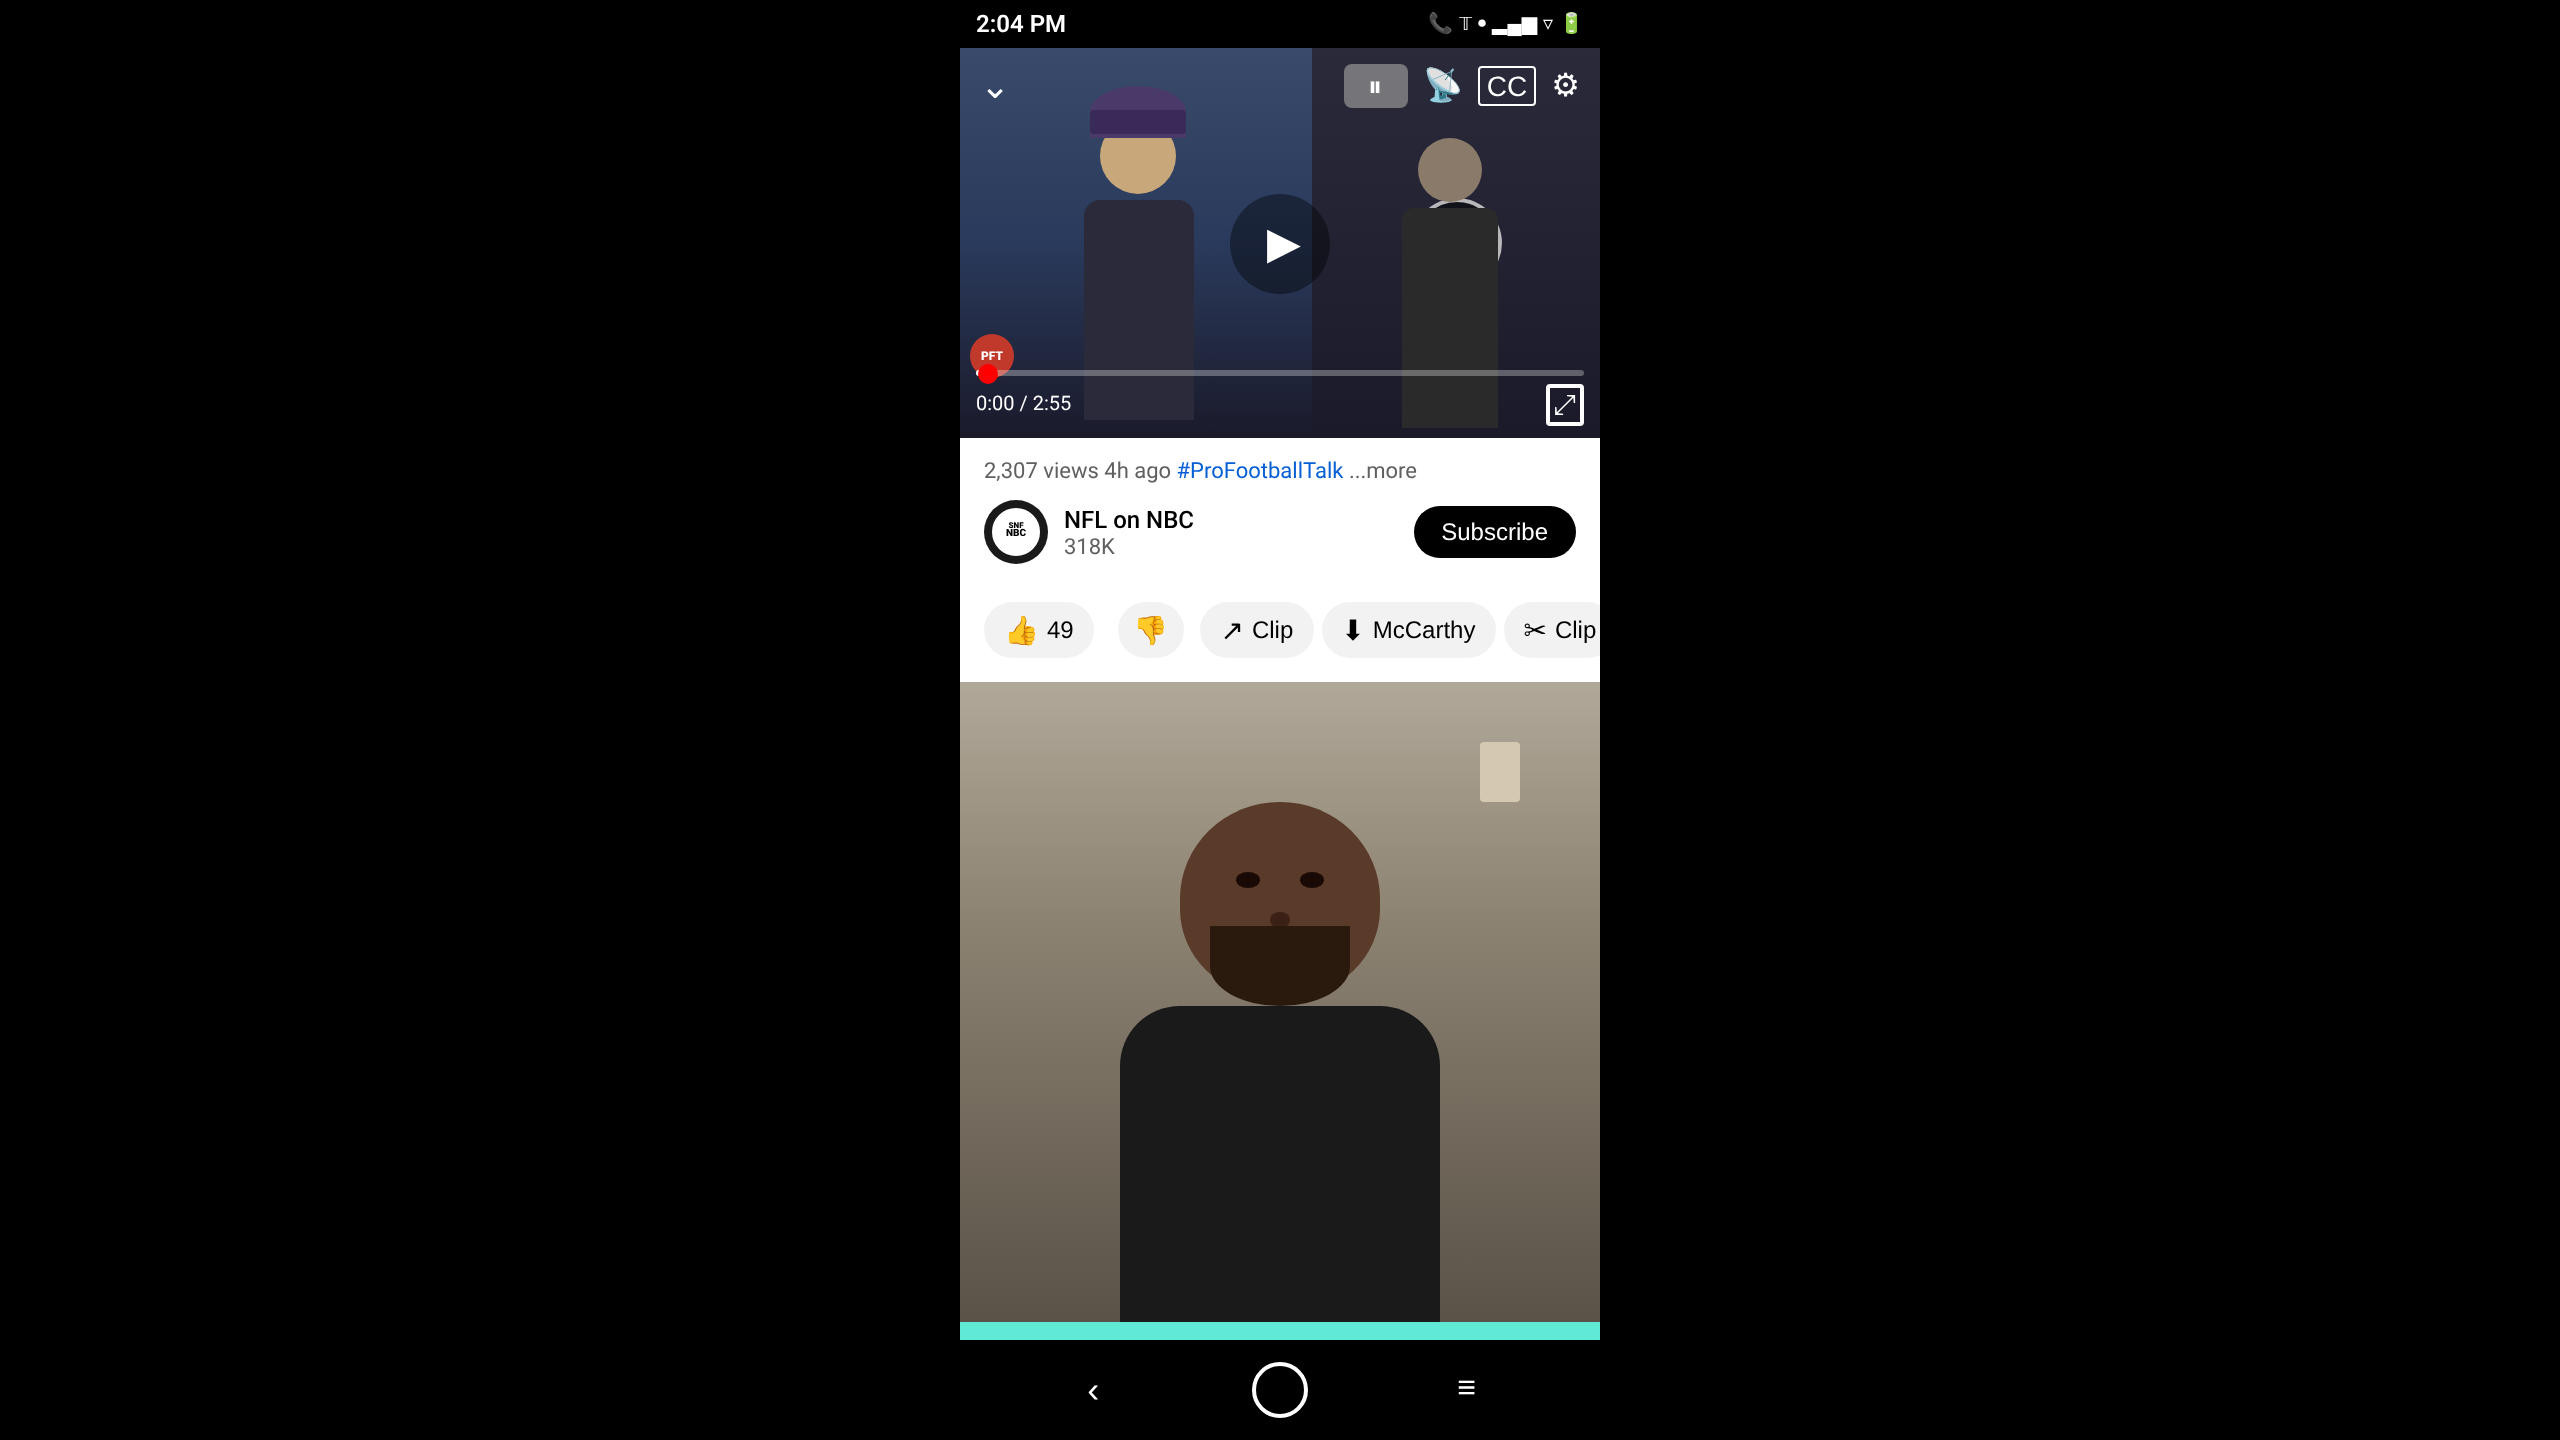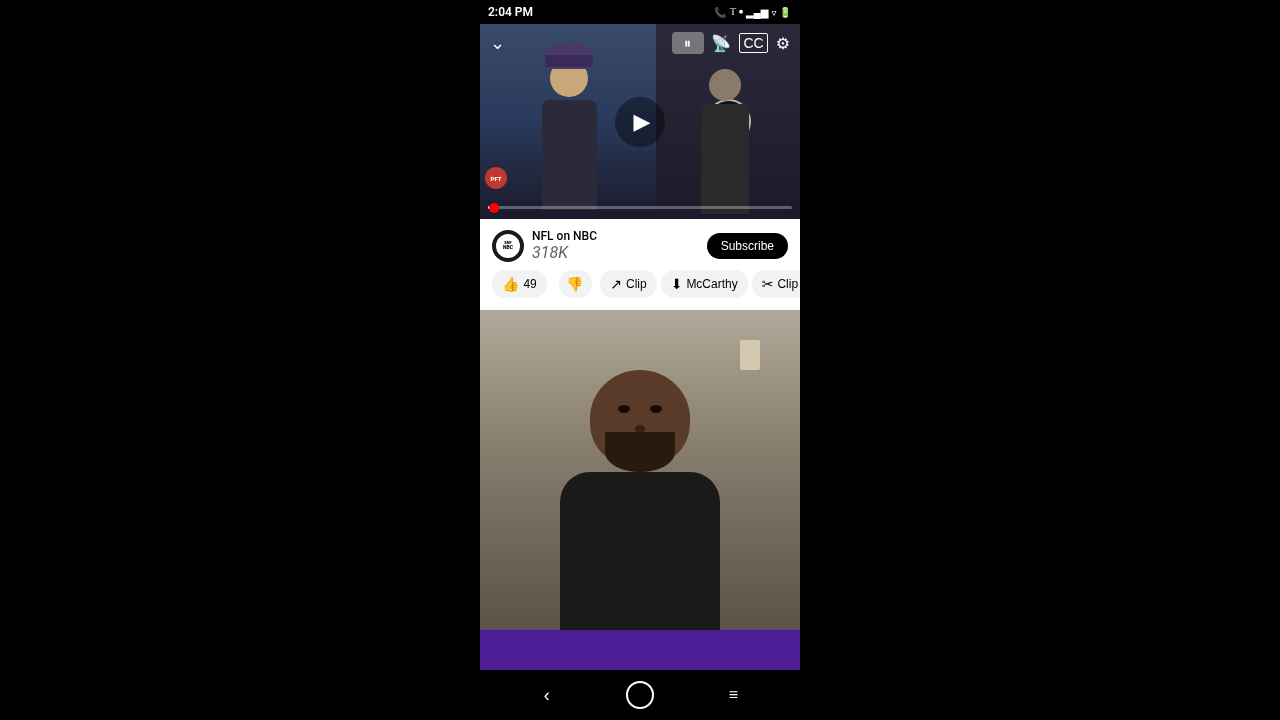--- a/index.html
+++ b/index.html
@@ -10,21 +10,21 @@
       height: 720px;
       display: flex;
       justify-content: center;
       align-items: center;
       font-family: 'Roboto', Arial, sans-serif;
     }
 
     .phone-container {
       width: 320px;
       height: 720px;
-      background: #4c1d95;
+      background: #5eead4;
       position: relative;
       overflow: hidden;
     }
 
     
     .status-bar {
       background: #000;
       height: 24px;
       display: flex;
       align-items: center;
@@ -249,21 +249,21 @@
 
     .hashtag {
       color: #065fd4;
     }
 
     
     .channel-row {
       display: flex;
       align-items: center;
       justify-content: space-between;
-      margin-bottom: 8px;
+      margin-bottom: 19px;
     }
 
     .channel-left {
       display: flex;
       align-items: center;
       gap: 8px;
     }
 
     .channel-avatar {
       width: 32px;
@@ -300,23 +300,22 @@
       flex-direction: column;
     }
 
     .channel-name {
       font-size: 12px;
       font-weight: 500;
       color: #000;
     }
 
     .channel-subs {
-      font-size: 16px;
+      font-size: 11px;
       color: #606060;
-      font-style: italic;
     }
 
     .subscribe-btn {
       background: #000;
       color: #fff;
       border: none;
       border-radius: 20px;
       padding: 6px 14px;
       font-size: 12px;
       font-weight: 500;
@@ -571,25 +570,42 @@
 
         <div class="center-play">
           <span style="color:#fff;font-size:22px;margin-left:4px;">▶</span>
         </div>
 
         <div class="video-bottom-controls">
           <div class="progress-bar-container">
             <div class="progress-bar-fill"></div>
             <div class="progress-dot"></div>
           </div>
+          <div class="time-fullscreen">
+            <span class="time-display">
+              <span>0:00</span>
+              <span> / </span>
+              <span>2:55</span>
+            </span>
+            <button class="ctrl-btn">
+              <span style="color:#fff;font-size:14px;border:2px solid #fff;padding:0 2px;border-radius:2px;">⤢</span>
+            </button>
+          </div>
         </div>
       </div>
     </div>
 
     <div class="video-info">
+      <div class="video-meta">
+        <span>2,307 views</span>
+        <span> </span>
+        <span>4h ago</span>
+        <span class="hashtag">#ProFootballTalk</span>
+        <span>...more</span>
+      </div>
 
       <div class="channel-row">
         <div class="channel-left">
           <div class="channel-avatar">
             <div class="channel-avatar-inner">
               <div class="snf-logo">
                 <div style="font-size:4px;font-weight:900;color:#000;line-height:1.1;text-align:center;">SNF<br><span style="font-size:5px;">NBC</span></div>
               </div>
             </div>
           </div>

